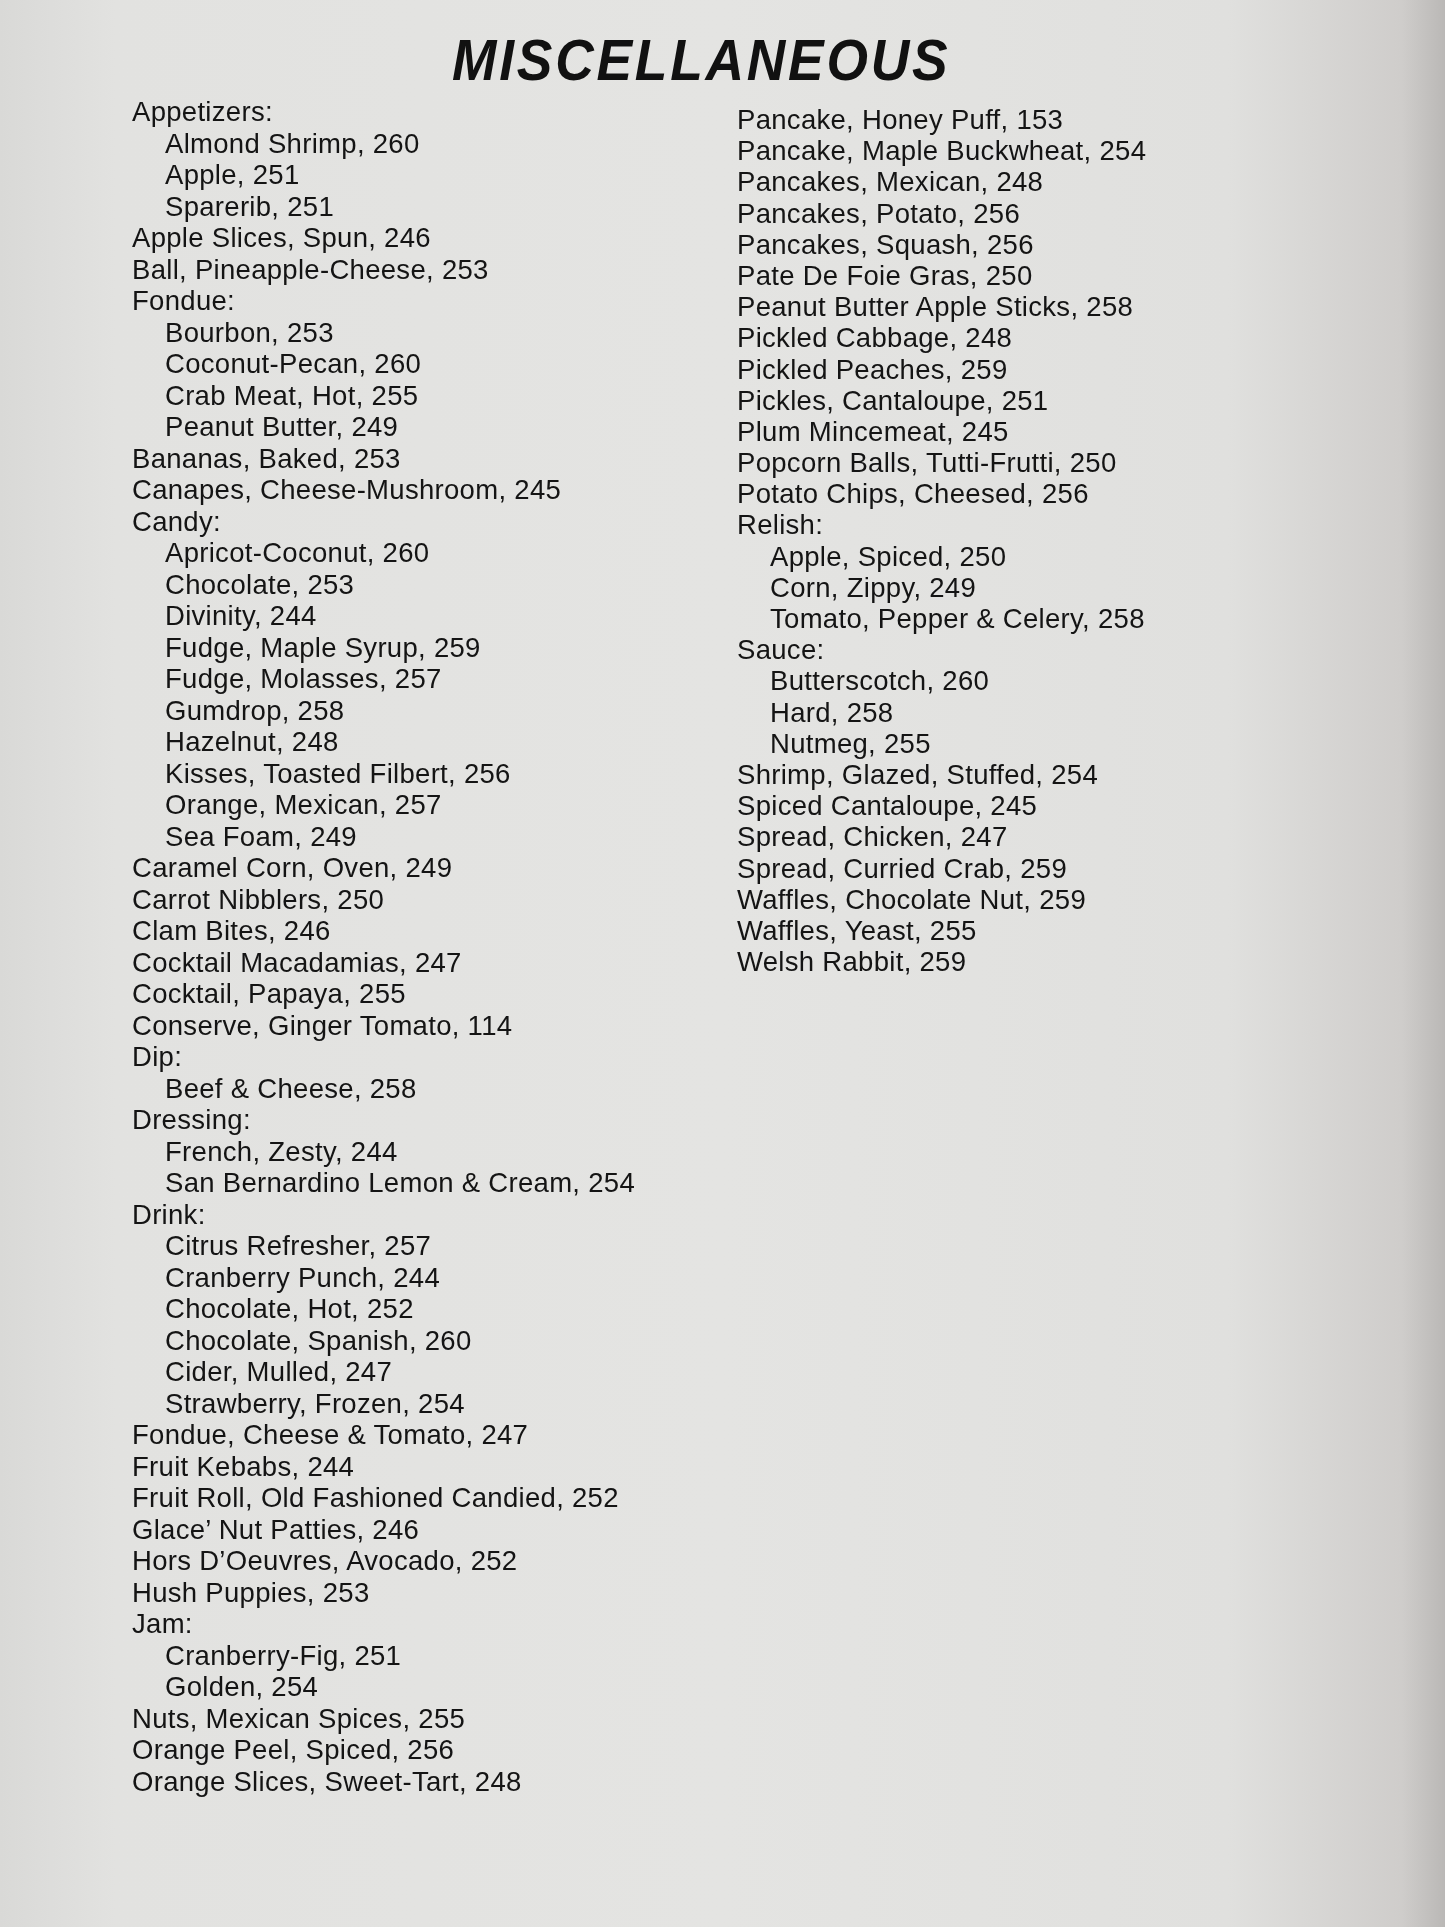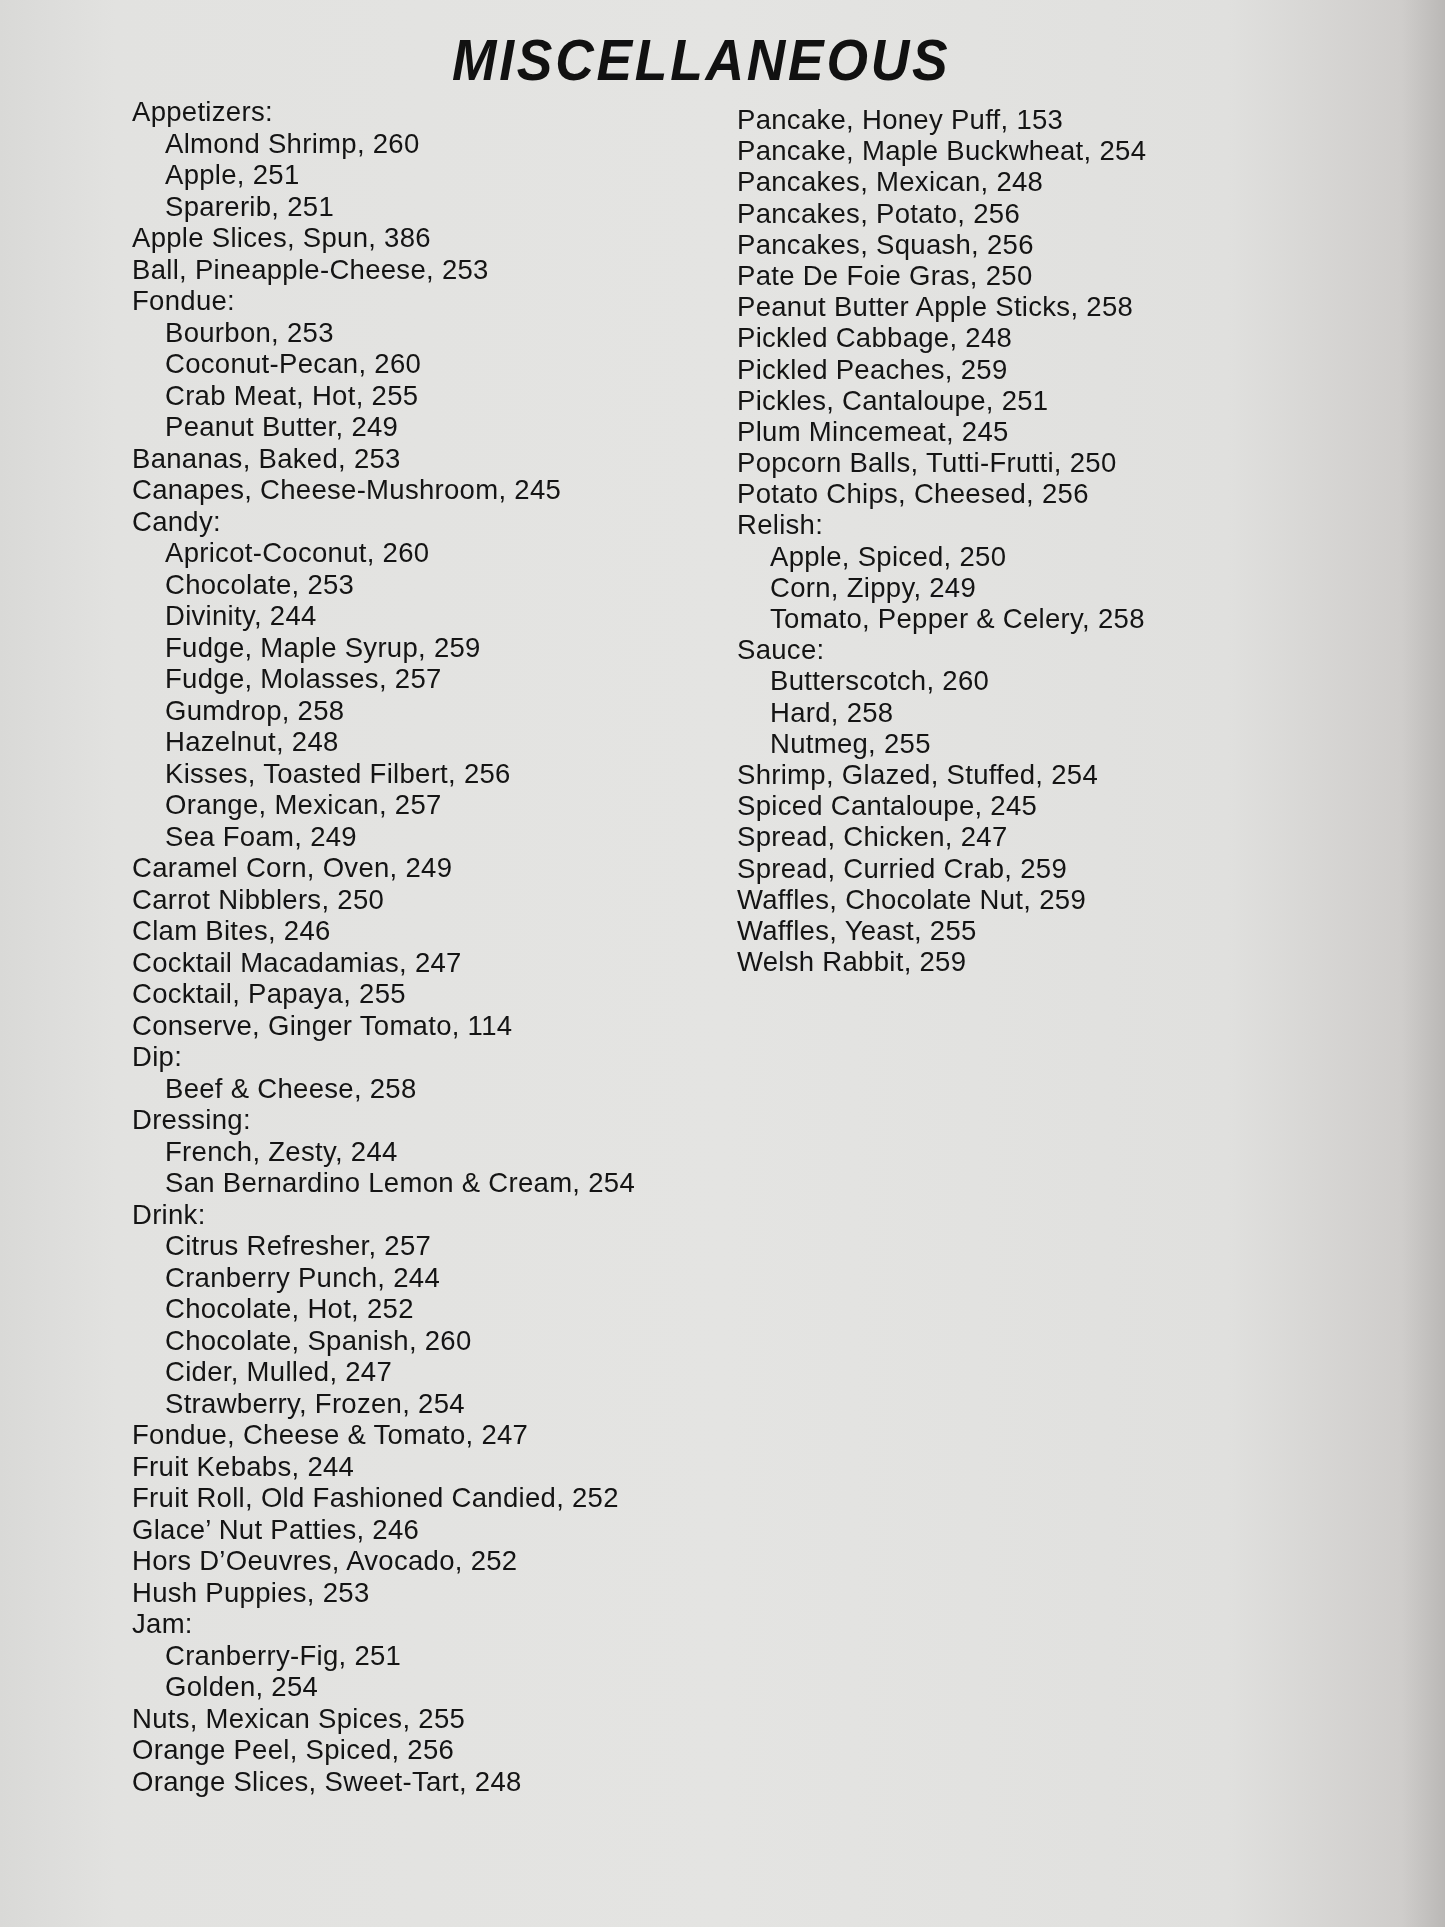--- a/index.html
+++ b/index.html
@@ -36,21 +36,21 @@
 <body>
 
 <div class="page">
   <div class="title">MISCELLANEOUS</div>
 
   <div class="col col-left" id="col-left">
       <div class="entry">Appetizers:</div>
       <div class="entry sub">Almond Shrimp, 260</div>
       <div class="entry sub">Apple, 251</div>
       <div class="entry sub">Sparerib, 251</div>
-      <div class="entry">Apple Slices, Spun, 386</div>
+      <div class="entry">Apple Slices, Spun, 246</div>
       <div class="entry">Ball, Pineapple-Cheese, 253</div>
       <div class="entry">Fondue:</div>
       <div class="entry sub">Bourbon, 253</div>
       <div class="entry sub">Coconut-Pecan, 260</div>
       <div class="entry sub">Crab Meat, Hot, 255</div>
       <div class="entry sub">Peanut Butter, 249</div>
       <div class="entry">Bananas, Baked, 253</div>
       <div class="entry">Canapes, Cheese-Mushroom, 245</div>
       <div class="entry">Candy:</div>
       <div class="entry sub">Apricot-Coconut, 260</div>

